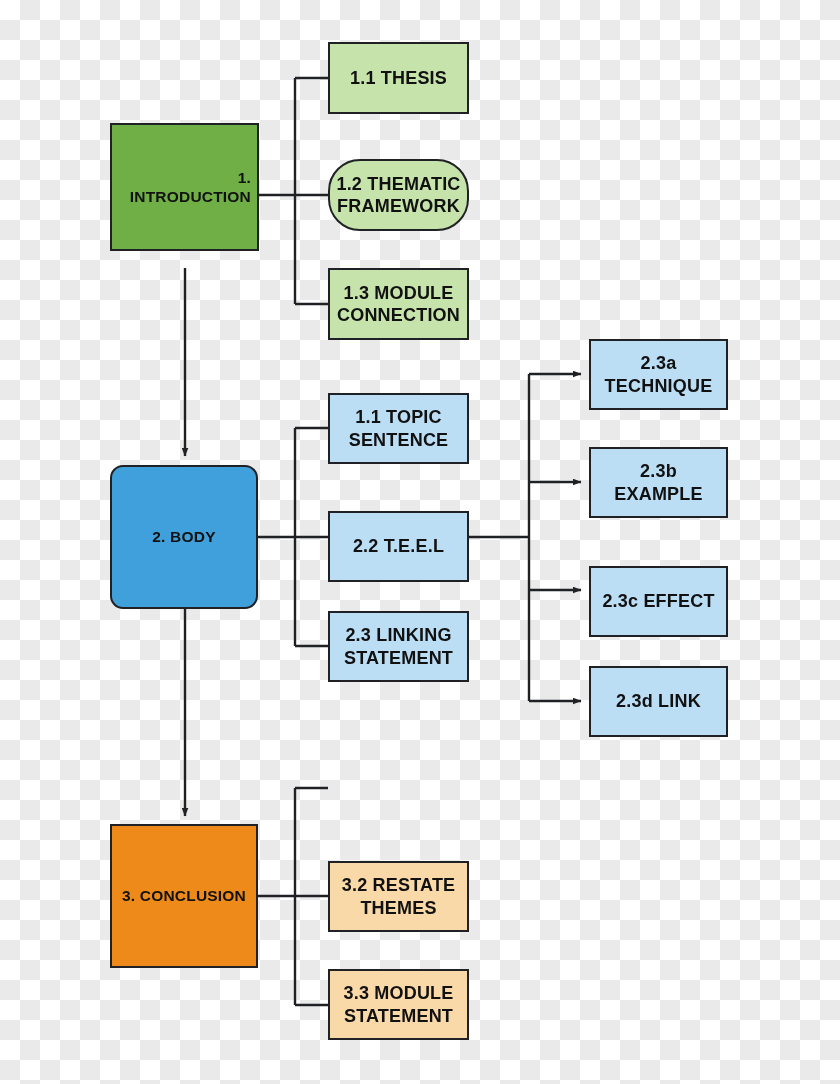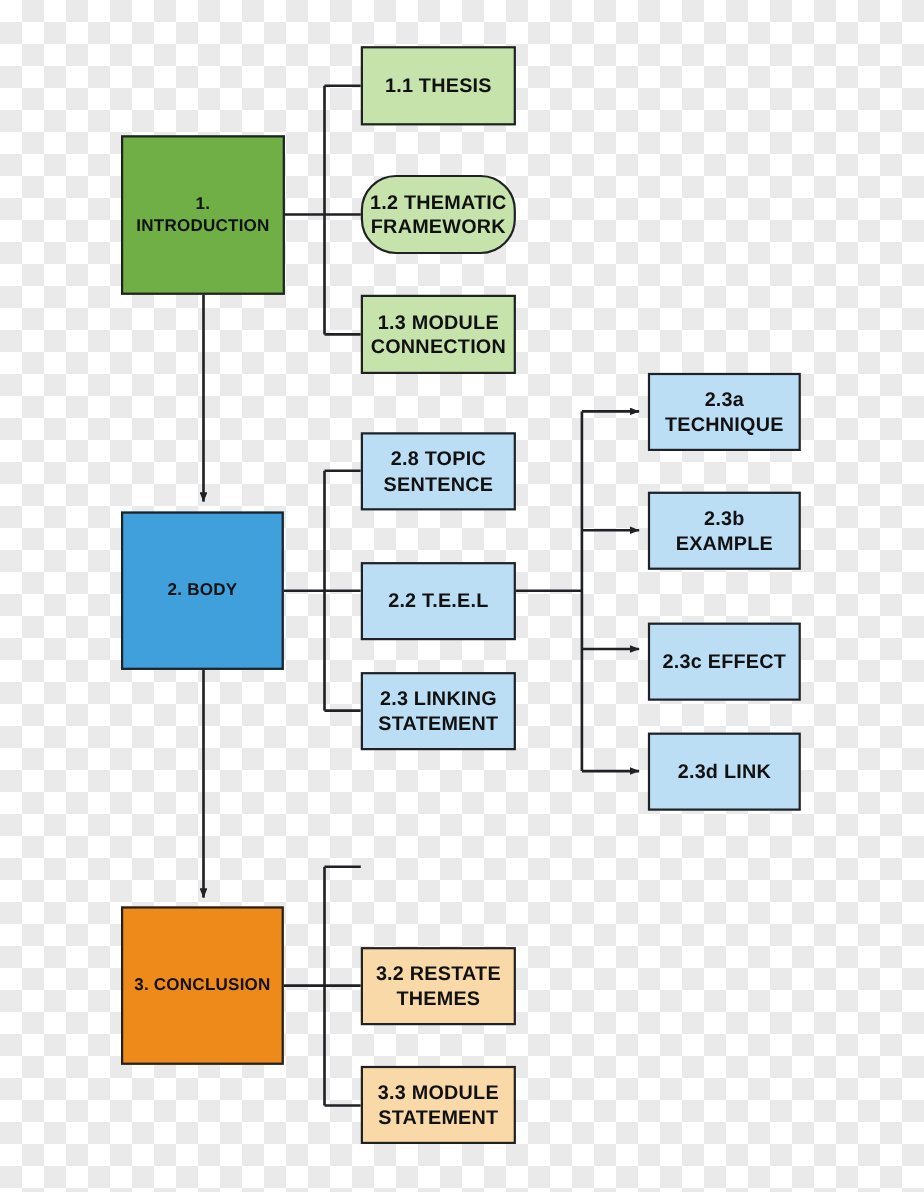--- a/index.html
+++ b/index.html
@@ -97,21 +97,21 @@
 
     <g stroke="#1f2124" stroke-width="2.4" fill="none">
       <path d="M 258 896 L 295 896"></path>
       <path d="M 295 788 L 295 1005"></path>
       <path d="M 295 788 L 328 788"></path>
       <path d="M 295 896 L 328 896"></path>
       <path d="M 295 1005 L 328 1005"></path>
     </g>
   </svg>
 
-  <div class="node main-node" style="left:110px; top:123px; width:149px; height:145px; background:#6FAF46;">
+  <div class="node main-node" style="left:110px; top:123px; width:149px; height:128px; background:#6FAF46;text-align:right;">
     <span>1. INTRODUCTION</span>
   </div>
 
   <div class="node sub-node" style="left:328px; top:42px; width:141px; height:72px; background:#C6E3AC;">
     <span>1.1 THESIS</span>
   </div>
 
   <div class="node sub-node" style="left:328px; top:159px; width:141px; height:72px; background:#C6E3AC;border-radius:32px;">
     <div>
       <span>1.2 THEMATIC</span>
@@ -119,27 +119,27 @@
     </div>
   </div>
 
   <div class="node sub-node" style="left:328px; top:268px; width:141px; height:72px; background:#C6E3AC;">
     <div>
       <span>1.3 MODULE</span>
       <span>CONNECTION</span>
     </div>
   </div>
 
-  <div class="node main-node" style="left:110px; top:465px; width:148px; height:144px; background:#3FA0DC;">
+  <div class="node main-node" style="left:110px; top:465px; width:148px; height:144px; background:#3FA0DC;border-radius:13px;">
     <span>2. BODY</span>
   </div>
 
   <div class="node sub-node" style="left:328px; top:393px; width:141px; height:71px; background:#BCDEF5;">
     <div>
-      <span>2.8 TOPIC</span>
+      <span>1.1 TOPIC</span>
       <span>SENTENCE</span>
     </div>
   </div>
 
   <div class="node sub-node" style="left:328px; top:511px; width:141px; height:71px; background:#BCDEF5;">
     <span>2.2 T.E.E.L</span>
   </div>
 
   <div class="node sub-node" style="left:328px; top:611px; width:141px; height:71px; background:#BCDEF5;">
     <div>

